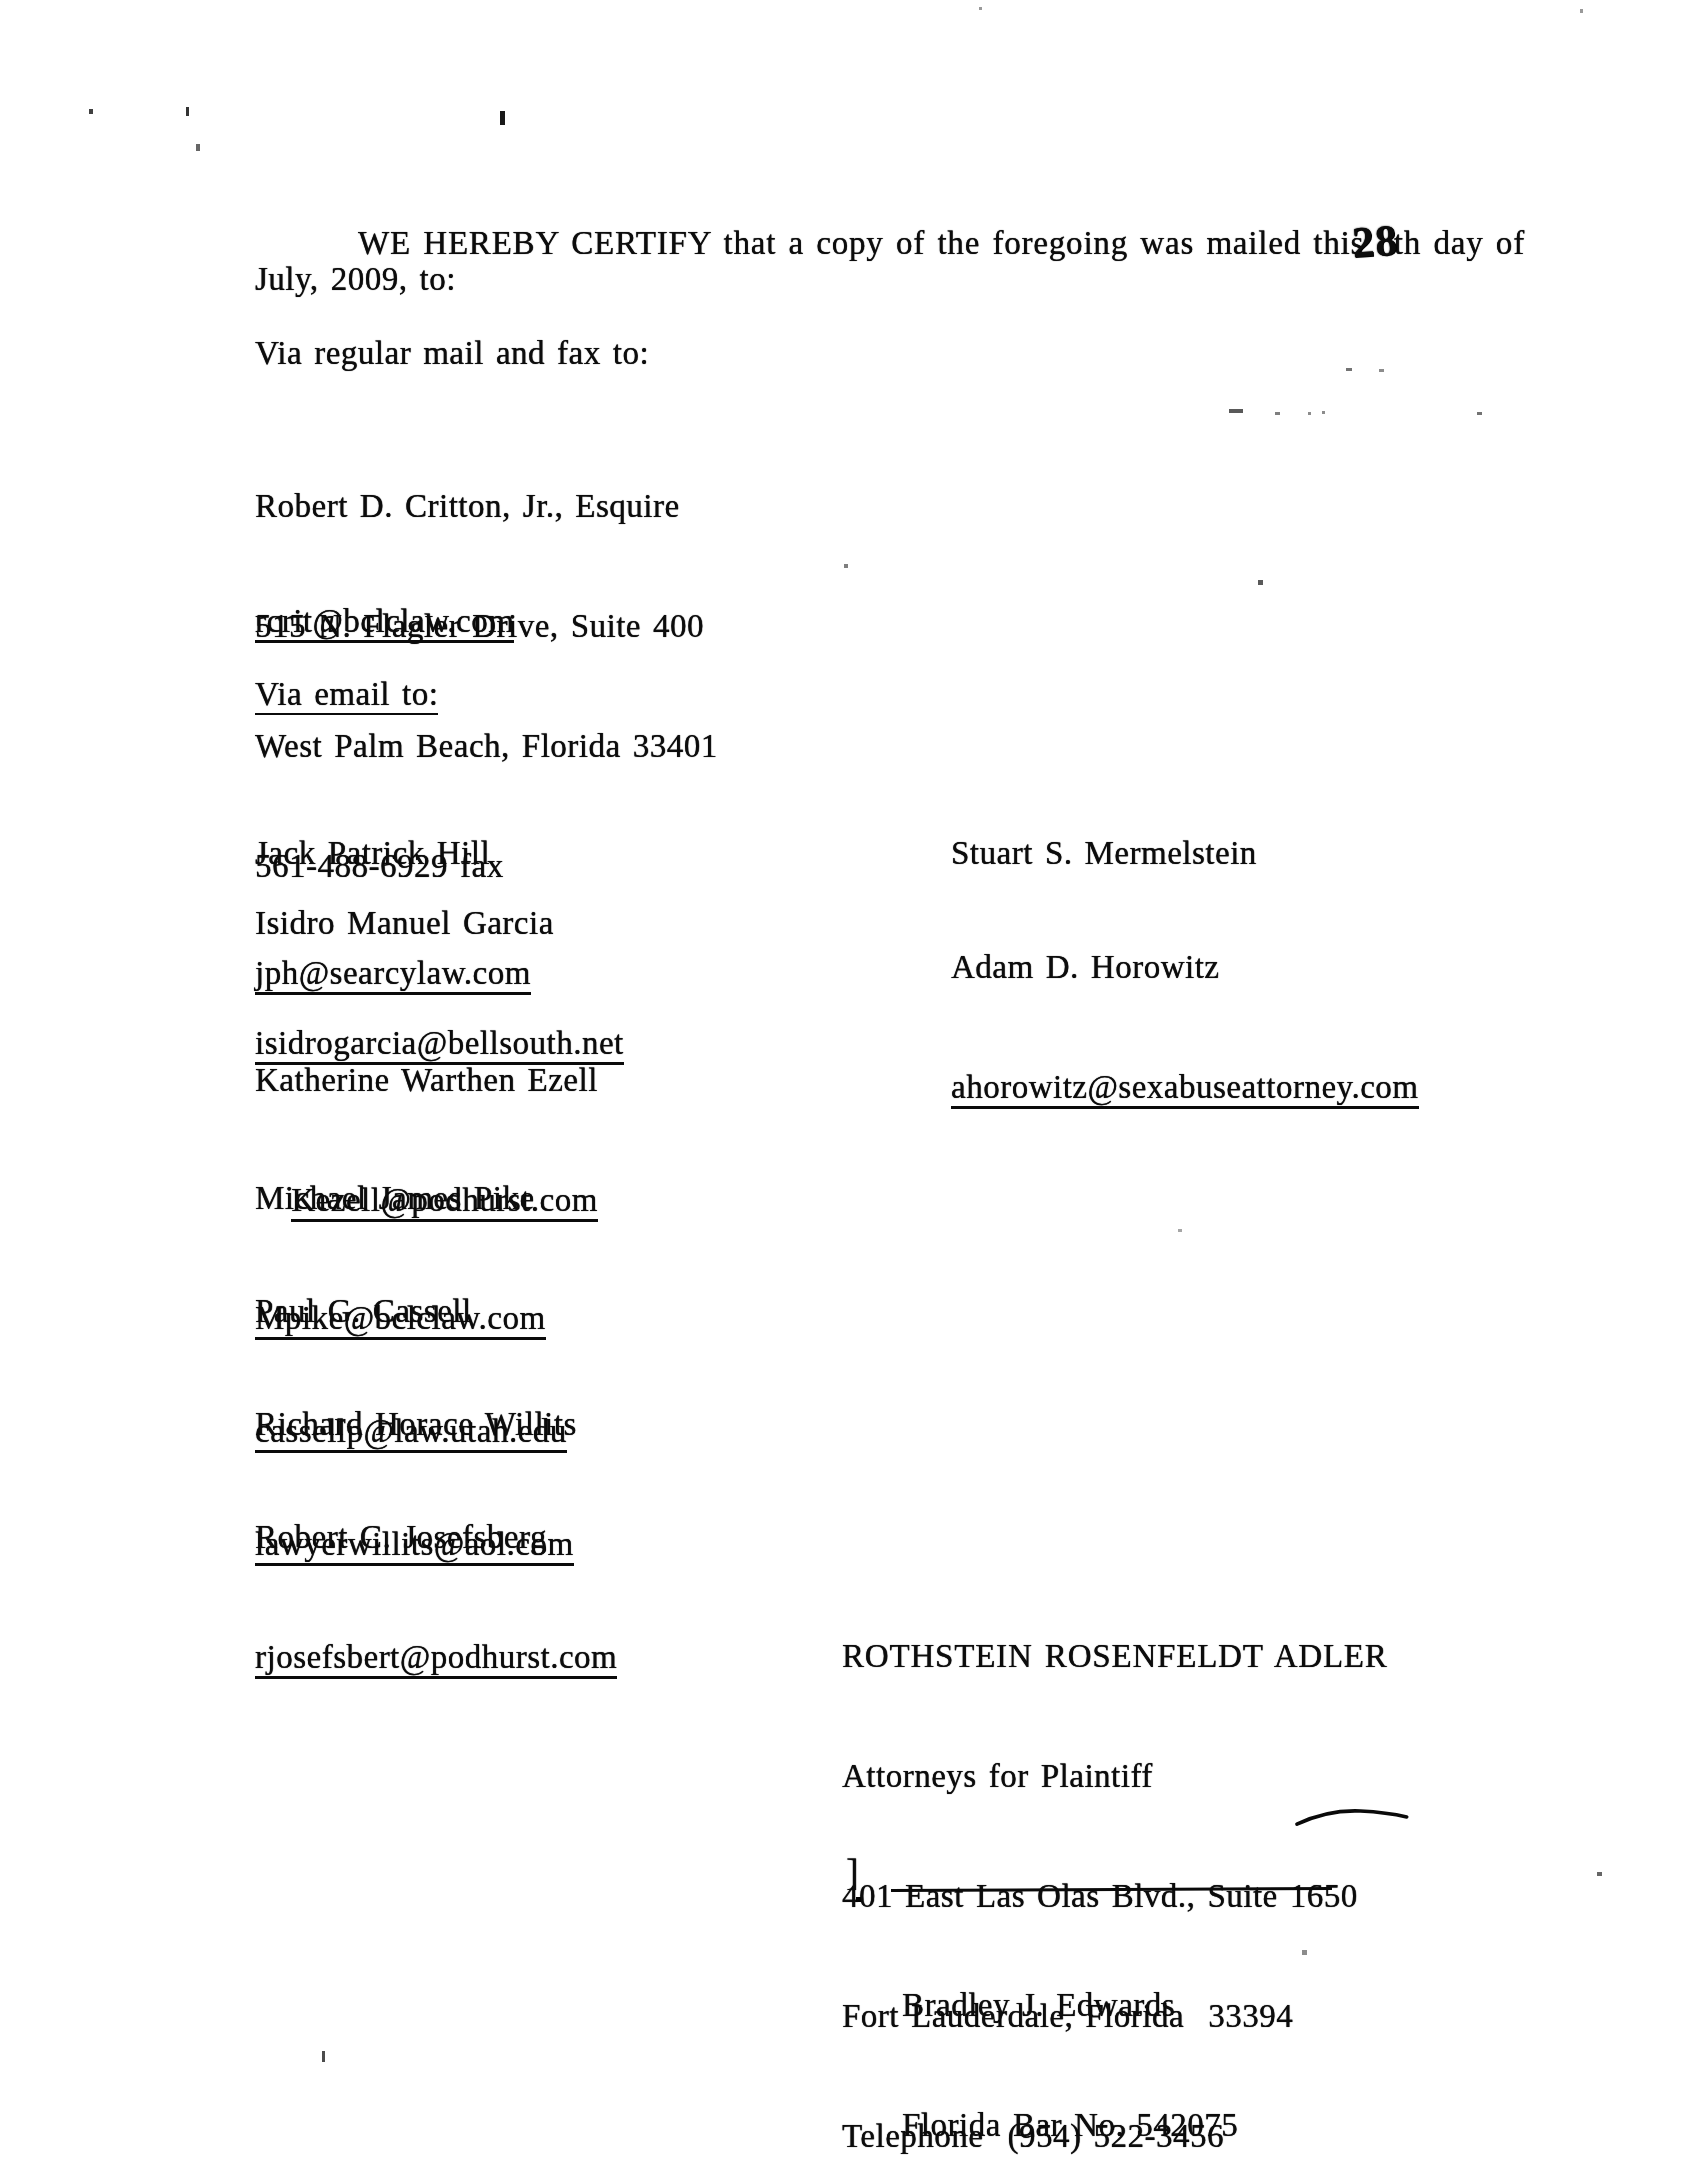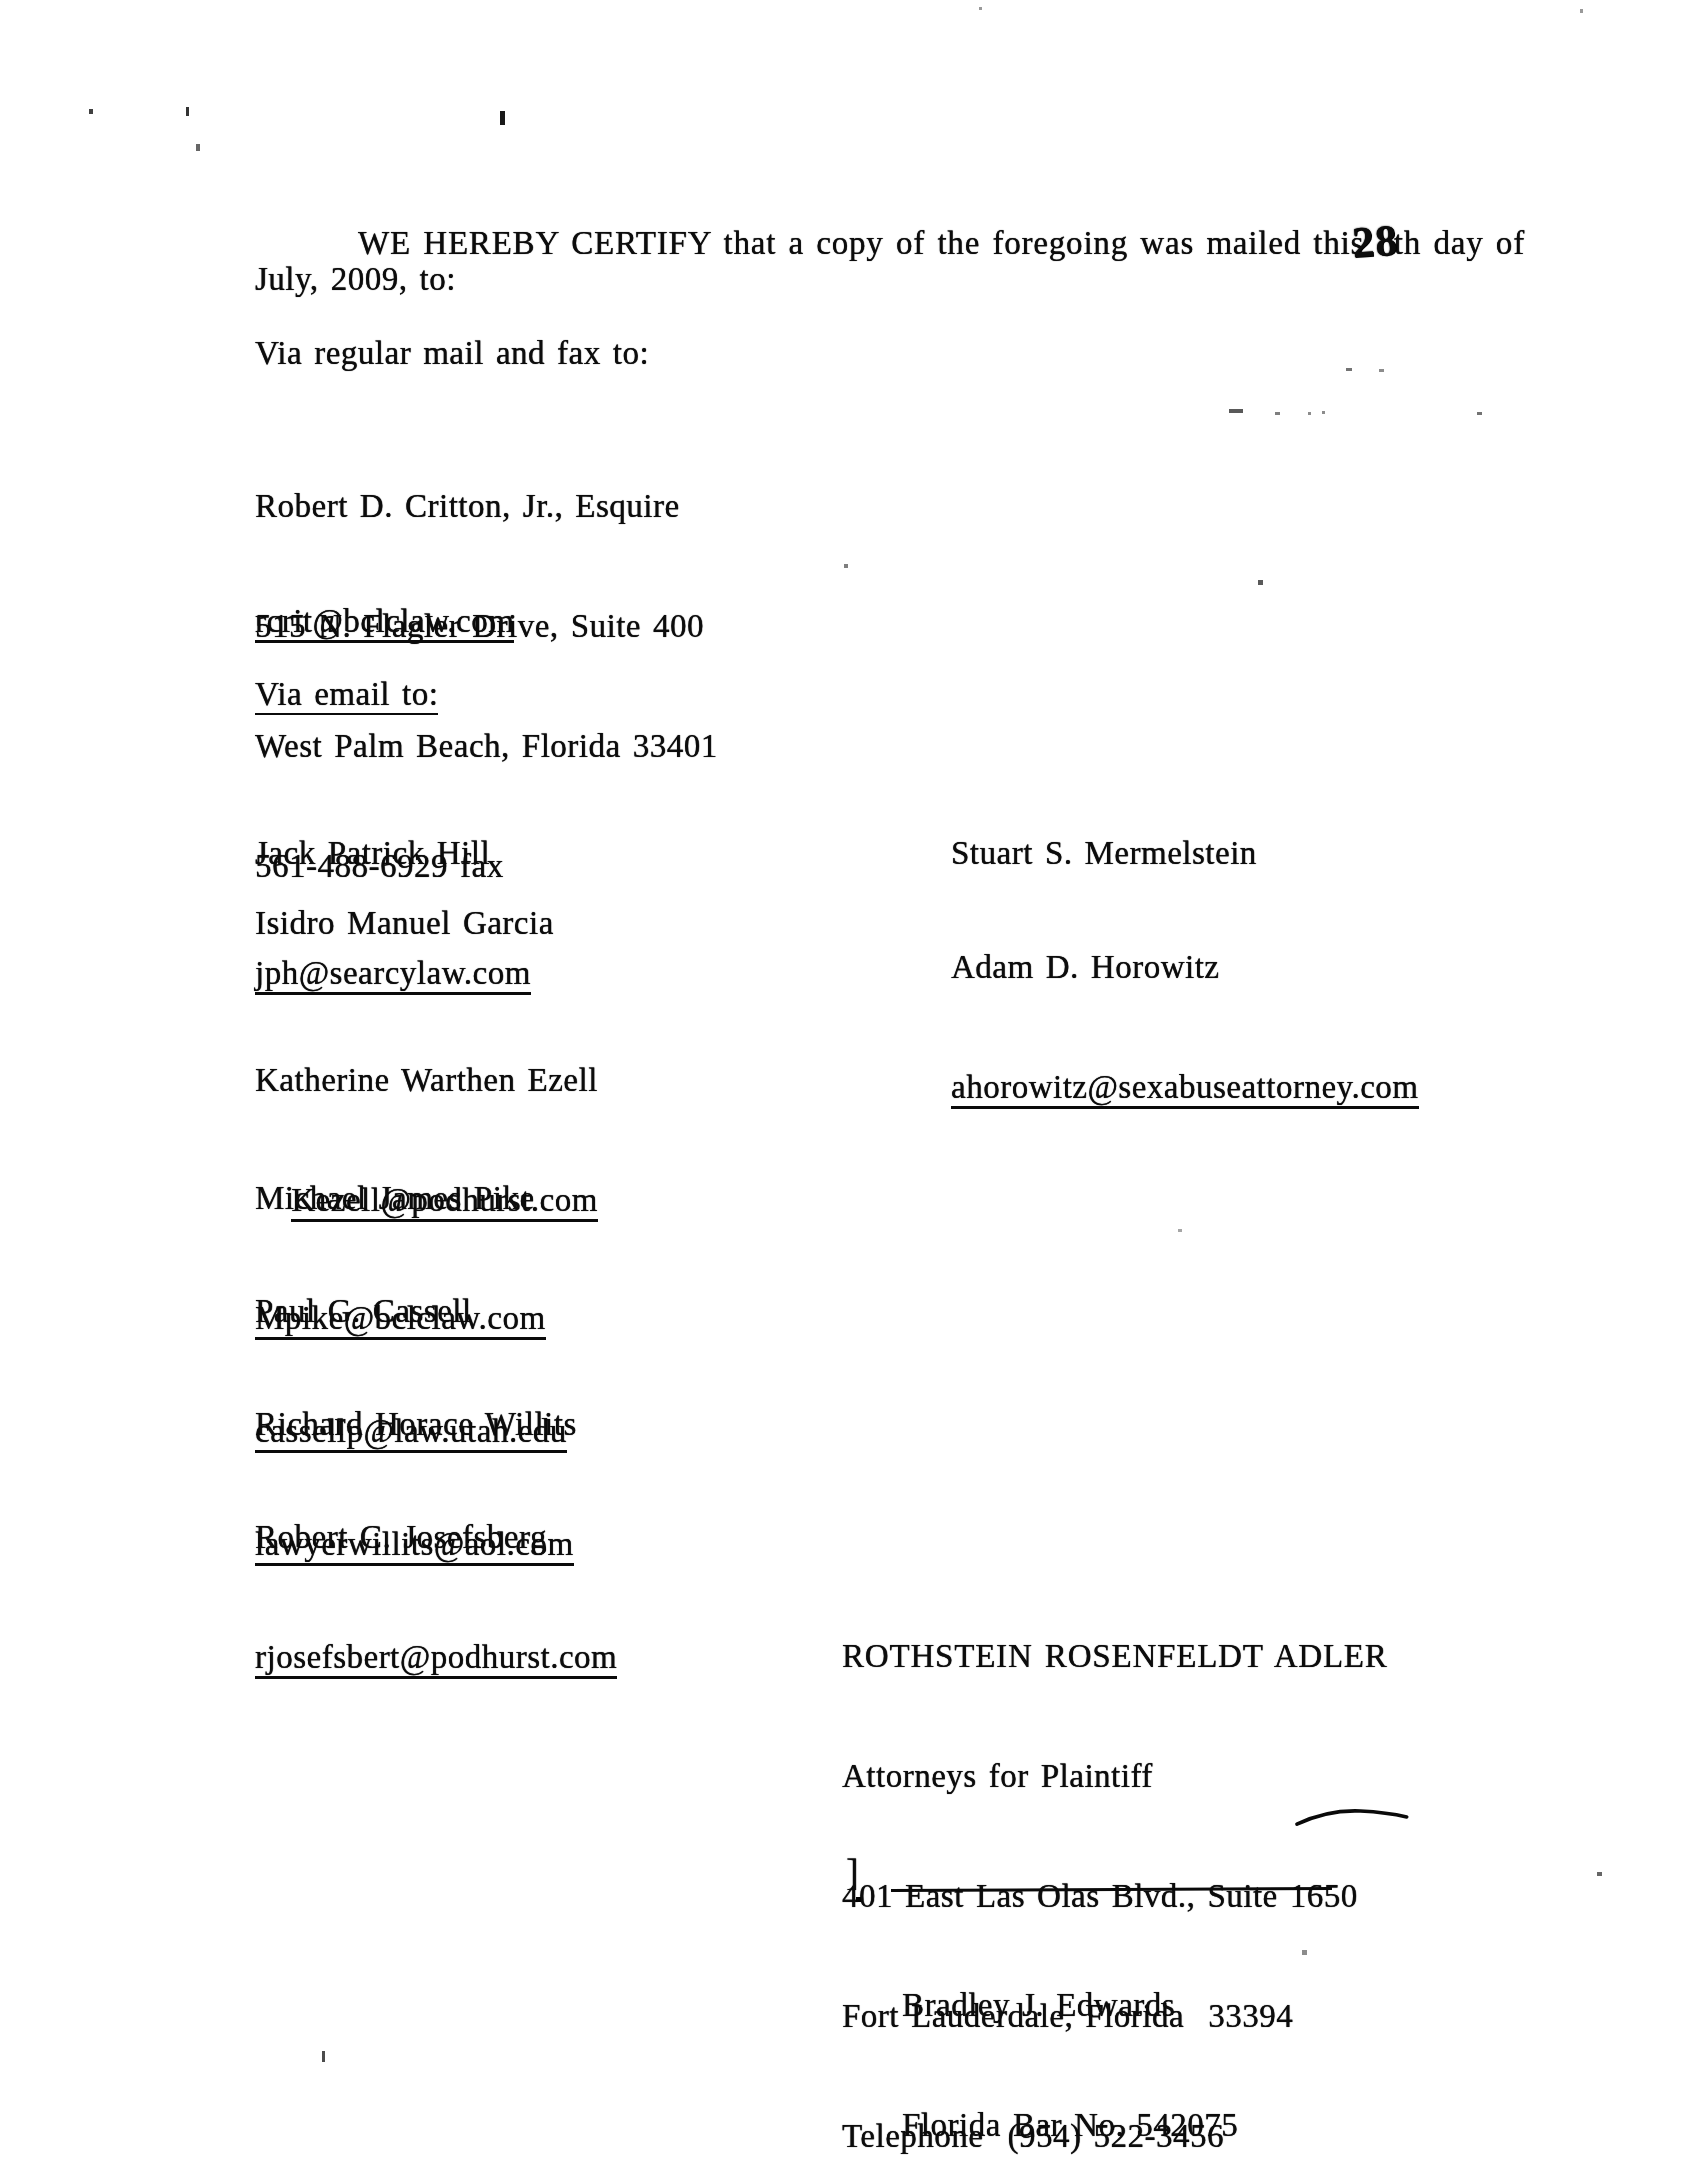--- a/index.html
+++ b/index.html
@@ -48,20 +48,21 @@
   <div class="txt" style="left:255px; top:601px;"><span class="u">rcrit@bclclaw.com</span></div>
 
   <div class="txt" style="left:255px; top:674px;"><span class="u u4">Via email to:</span></div>
 
   <div class="txt block" style="left:255px; top:753px;">
     <div>Jack Patrick Hill</div>
     <div><span class="u">jph@searcylaw.com</span></div>
   </div>
   <div class="txt block" style="left:255px; top:823px;">
     <div>Isidro Manuel Garcia</div>
+    <div><span class="u">isidrogarcia@bellsouth.net</span></div>
   </div>
   <div class="txt block" style="left:255px; top:980px;text-align:right;">
     <div>Katherine Warthen Ezell</div>
     <div><span class="u">Kezell@podhurst.com</span></div>
   </div>
   <div class="txt block" style="left:255px; top:1098px;">
     <div>Michael James Pike</div>
     <div><span class="u">Mpike@bclclaw.com</span></div>
   </div>
   <div class="txt block" style="left:255px; top:1211px;">

